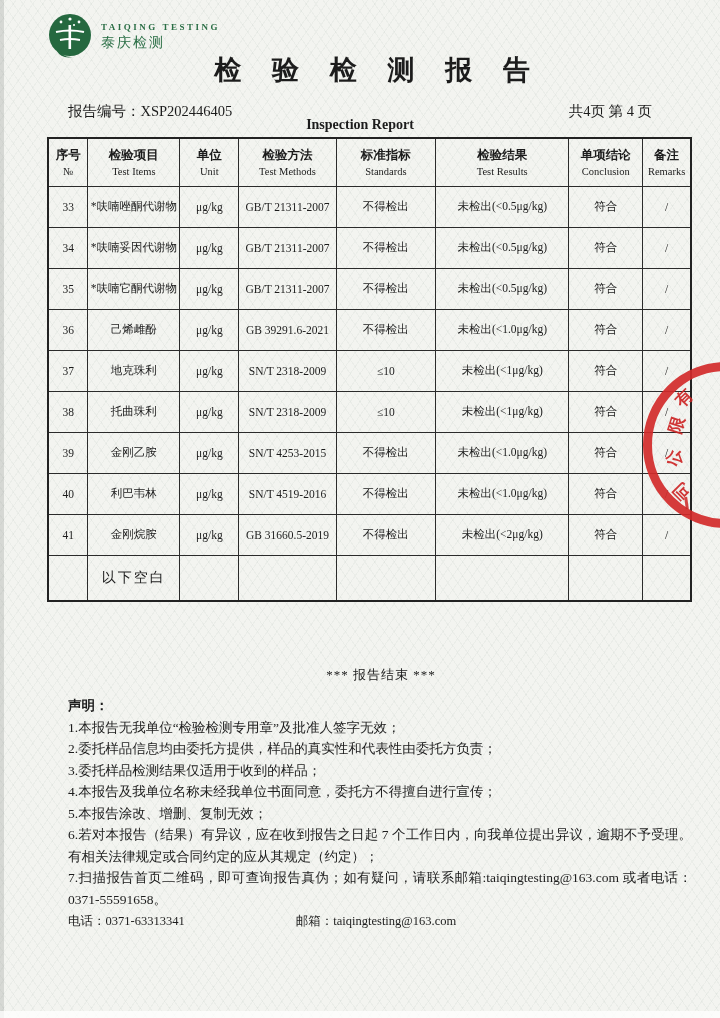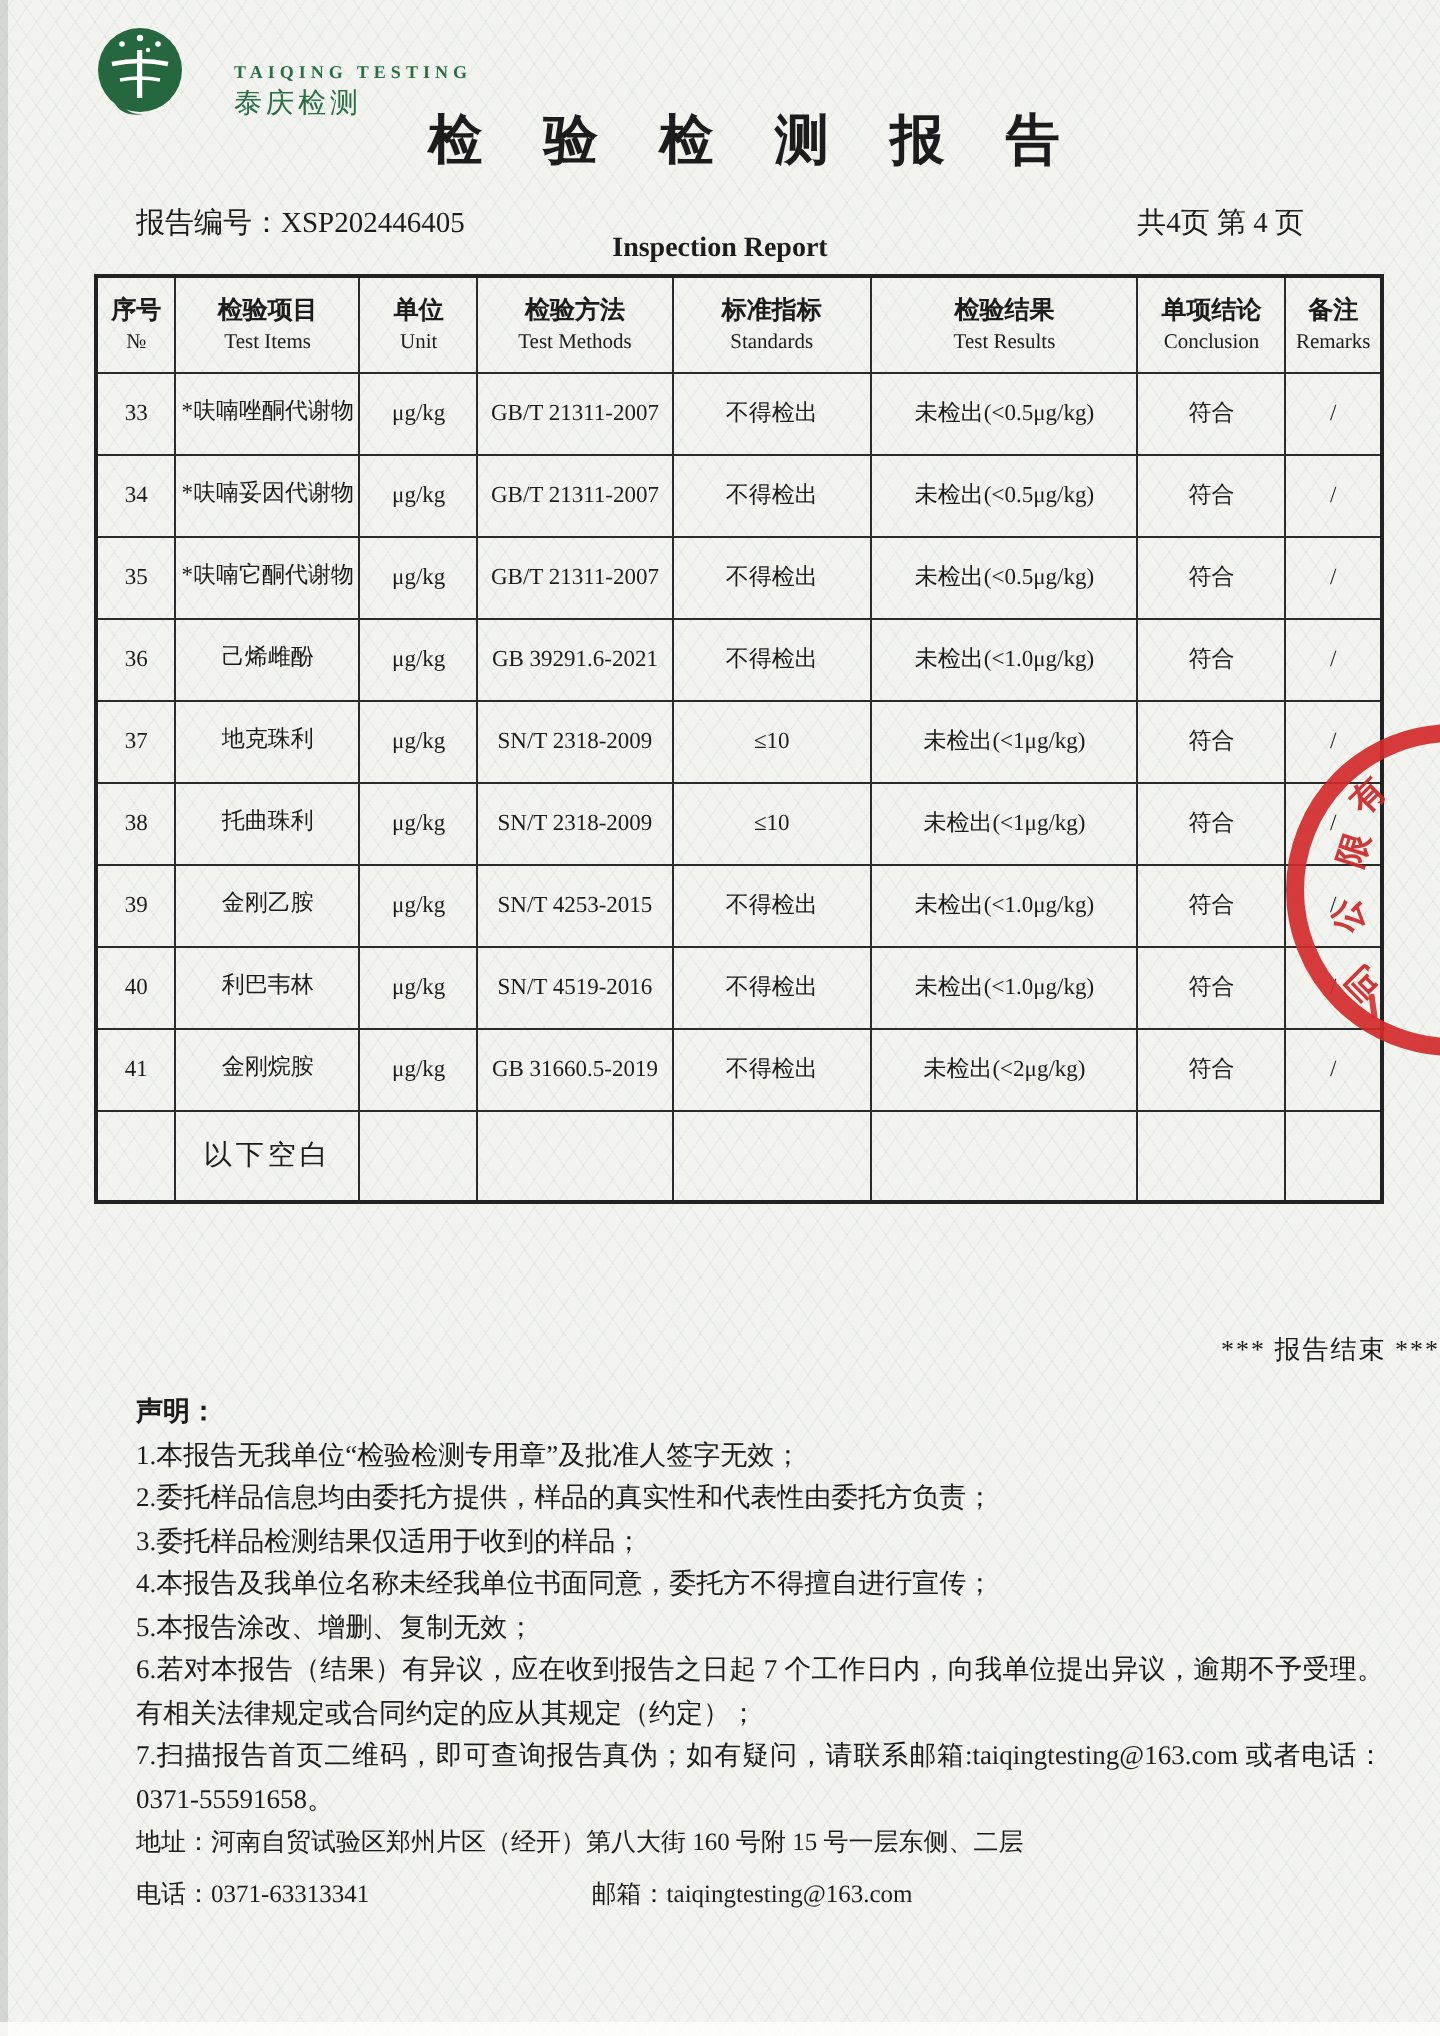--- a/index.html
+++ b/index.html
@@ -17,21 +17,21 @@
     background:
       repeating-linear-gradient(55deg, rgba(150,168,158,.09) 0 1px, transparent 1px 8px),
       repeating-linear-gradient(-55deg, rgba(150,168,158,.09) 0 1px, transparent 1px 8px),
       #f3f4f0;
     overflow:hidden;
   }
   .scan-edge-left { position:absolute; left:0; top:0; width:4px; height:100%; background:rgba(140,145,140,.28); }
   .scan-edge-bottom { position:absolute; left:0; bottom:0; width:100%; height:7px; background:rgba(255,255,255,.75); }
 
   
-  .logo { position:absolute; left:47px; top:13px; display:flex; align-items:flex-end; gap:24px; }
+  .logo { position:absolute; left:47px; top:13px; display:flex; align-items:center; gap:8px; }
   .logo-mark { width:46px; height:48px; }
   .logo-text .en { font-family:"Liberation Serif",serif; font-size:9px; letter-spacing:2.5px; color:#2a6e45; font-weight:bold; }
   .logo-text .zh { font-size:14px; color:#2a6e45; letter-spacing:2px; margin-top:2px; }
   .doc-title { position:absolute; left:0; top:52px; width:100%; text-align:center;
     font-size:27px; font-weight:bold; letter-spacing:12px; text-indent:12px;margin-left:12px; }
   .doc-subtitle { position:absolute; left:0; top:87px; width:100%; text-align:center;
     font-size:14px; font-weight:bold;margin-top:30px; }
   .report-meta { position:absolute; left:68px; top:102px; width:584px; display:flex; justify-content:space-between; font-size:14.5px; }
 
   
@@ -43,21 +43,21 @@
   table.report tbody tr { height:41px; }
   table.report tbody tr.blank-row { height:46px;padding-left:10px; }
   th .zh { font-size:12.5px; font-weight:bold; }
   th .en { font-size:10.5px; font-weight:normal; margin-top:2px; }
   td.item-cell { line-height:1.35; }
   td.blank-label { font-size:14px; letter-spacing:2px; text-align:center; }
   col.c1{width:6.2%} col.c2{width:14.3%} col.c3{width:9.2%} col.c4{width:15.1%}
   col.c5{width:15.5%} col.c6{width:20.7%} col.c7{width:11.5%} col.c8{width:7.5%}
 
   
-  .end-marker { position:absolute; left:0; top:666px; width:100%; text-align:right; font-size:13px; letter-spacing:1px;padding-left:42px; }
+  .end-marker { position:absolute; left:0; top:666px; width:100%; text-align:center; font-size:13px; letter-spacing:1px;padding-left:42px; }
   .statement { position:absolute; left:68px; top:695px; width:624px; font-size:13.5px; line-height:21.5px; }
   .statement .heading { font-weight:bold; }
   .statement-items div { text-align:justify; }
 
   
   .footer { position:absolute; left:68px; top:913px; width:600px; font-size:12.5px; }
   .footer .line { margin-bottom:9px; }
   .footer .line2 span.gap { display:inline-block; width:108px; }
 
   
@@ -258,23 +258,20 @@
         <div>2.委托样品信息均由委托方提供，样品的真实性和代表性由委托方负责；</div>
         <div>3.委托样品检测结果仅适用于收到的样品；</div>
         <div>4.本报告及我单位名称未经我单位书面同意，委托方不得擅自进行宣传；</div>
         <div>5.本报告涂改、增删、复制无效；</div>
         <div>6.若对本报告（结果）有异议，应在收到报告之日起 7 个工作日内，向我单位提出异议，逾期不予受理。有相关法律规定或合同约定的应从其规定（约定）；</div>
         <div>7.扫描报告首页二维码，即可查询报告真伪；如有疑问，请联系邮箱:taiqingtesting@163.com 或者电话：0371-55591658。</div>
       </div>
   </div>
 
   <div class="footer">
-    <div class="line">
-      <span>地址：</span><span>河南自贸试验区郑州片区（经开）第八大街 160 号附 15 号一层东侧、二层</span>
-    </div>
     <div class="line line2">
       <span>电话：</span><span>0371-63313341</span><span class="gap"></span>
       <span>邮箱：</span><span>taiqingtesting@163.com</span>
     </div>
   </div>
 
   <div class="seal-ring"></div>
   <div id="seal-chars">
       <span class="seal-char" style="left: 684px; top: 398px; transform: translate(-50%, -50%) rotate(-45deg);">有</span>
       <span class="seal-char" style="left: 677px; top: 425px; transform: translate(-50%, -50%) rotate(-72deg);">限</span>

